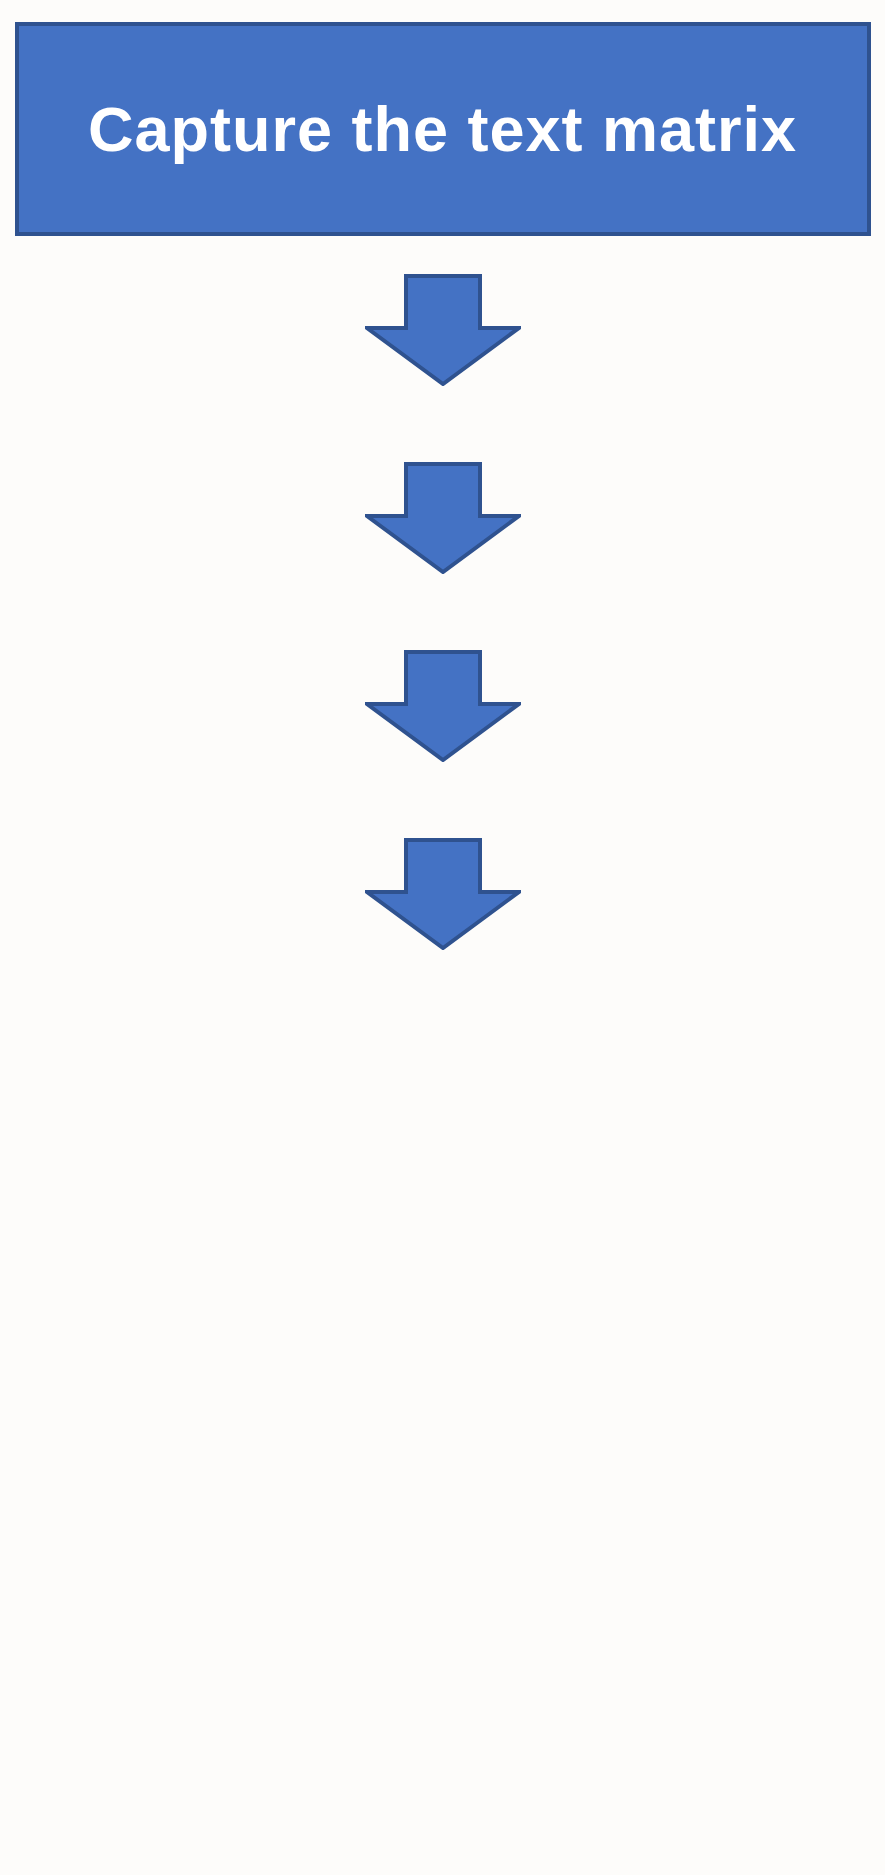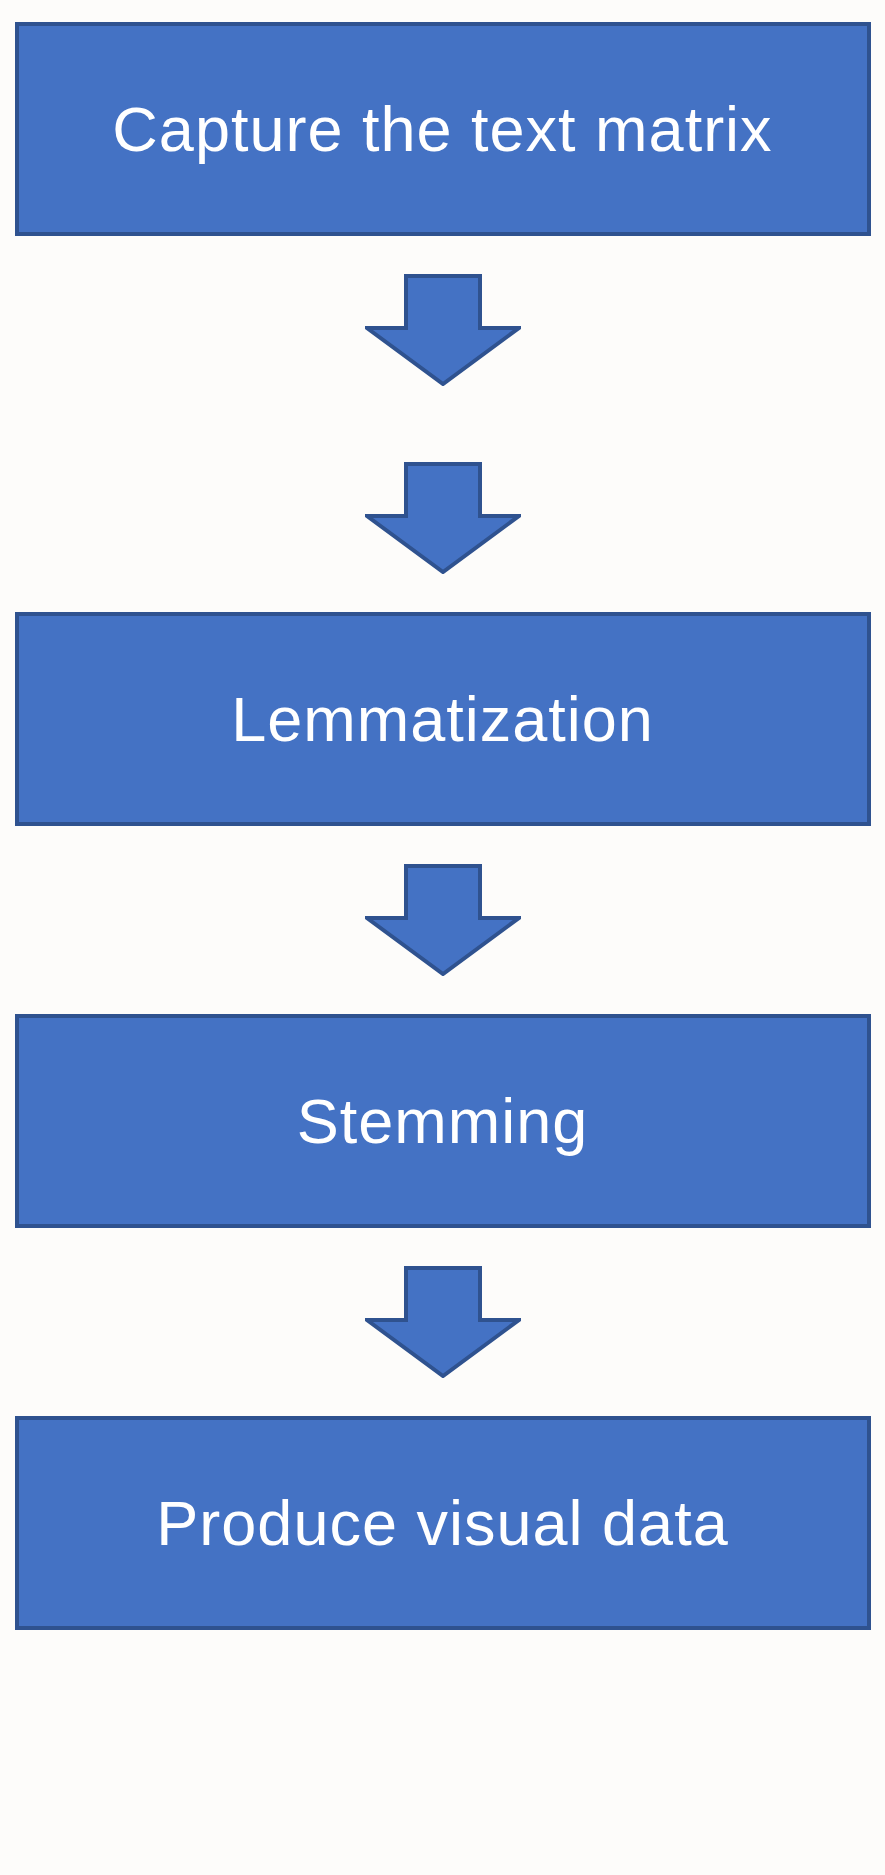--- a/index.html
+++ b/index.html
@@ -34,21 +34,21 @@
     background: var(--box-fill);
     border: 4px solid var(--box-border);
     display: flex;
     align-items: center;
     justify-content: center;
     flex-shrink: 0;
   }
   .step-label {
     color: var(--text-color);
     font-size: 63px;
-    font-weight: 400;
+    font-weight: 700;
     letter-spacing: 1px;
     white-space: nowrap;
     text-align: center;
   }
   .arrow {
     width: 156px;
     height: 112px;
     margin: 38px 0;
     flex-shrink: 0;
     display: block;
@@ -71,33 +71,24 @@
 
   <svg class="arrow" viewBox="0 0 156 112" aria-hidden="true">
     <polygon points="41,2 115,2 115,54 154,54 78,110 2,54 41,54"></polygon>
   </svg>
 
 
   <svg class="arrow" viewBox="0 0 156 112" aria-hidden="true">
     <polygon points="41,2 115,2 115,54 154,54 78,110 2,54 41,54"></polygon>
   </svg>
 
-  <div class="step-box">
-    <span class="step-label">Lemmatization</span>
-  </div>
 
   <svg class="arrow" viewBox="0 0 156 112" aria-hidden="true">
     <polygon points="41,2 115,2 115,54 154,54 78,110 2,54 41,54"></polygon>
   </svg>
 
-  <div class="step-box">
-    <span class="step-label">Stemming</span>
-  </div>
 
   <svg class="arrow" viewBox="0 0 156 112" aria-hidden="true">
     <polygon points="41,2 115,2 115,54 154,54 78,110 2,54 41,54"></polygon>
   </svg>
 
-  <div class="step-box">
-    <span class="step-label">Produce visual data</span>
-  </div>
 
 </div>
 
 </body></html>

